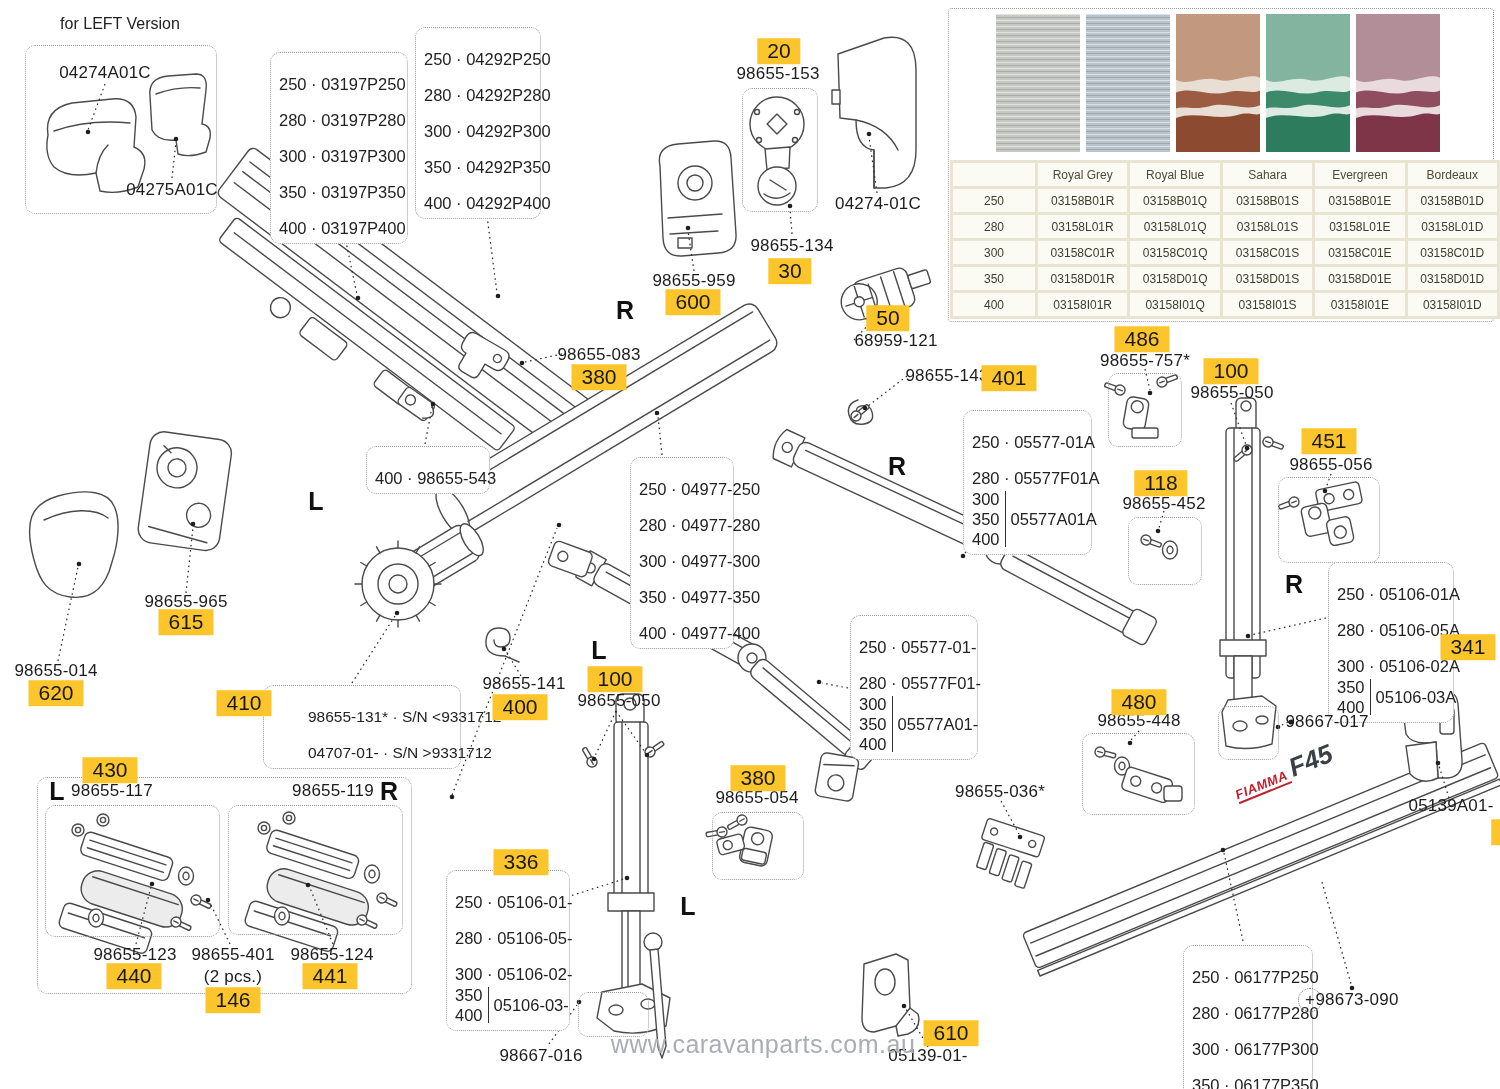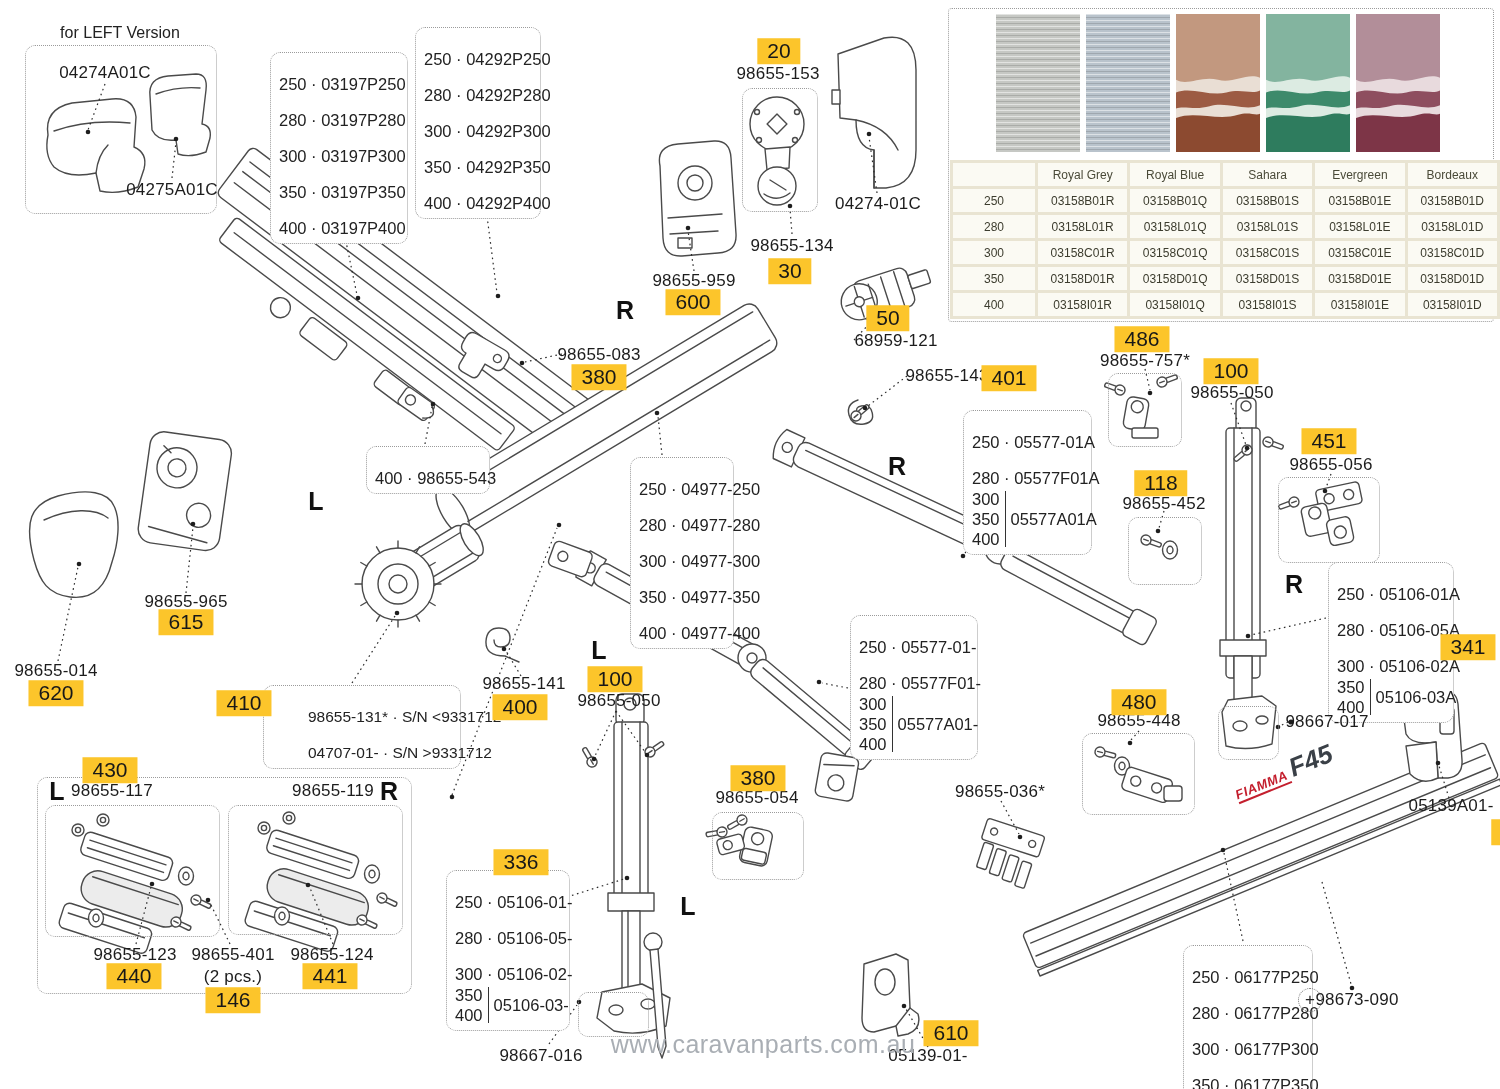--- a/index.html
+++ b/index.html
@@ -432,21 +432,21 @@
         <circle cx="452" cy="797" r="2.3"></circle>
       <path d="M662,455 L658,416"></path>
         <circle cx="657" cy="413" r="2.3"></circle>
       <path d="M1288,722 L1280,726"></path>
         <circle cx="1278" cy="727" r="2.3"></circle>
         <circle cx="1291" cy="722" r="2.6"></circle>
     </g>
   </svg>
 
   <div class="dbox" style="left:25px;top:45px;width:190px;height:167px"></div>
-  <div class="lv-title" style="left:120px;top:33px">for LEFT Version</div>
+  <div class="lv-title" style="left:120px;top:24px">for LEFT Version</div>
   <div class="dbox" style="left:742px;top:88px;width:74px;height:122px"></div>
   <div class="dbox" style="left:1108px;top:373px;width:72px;height:72px"></div>
   <div class="dbox" style="left:1128px;top:517px;width:72px;height:66px"></div>
   <div class="dbox" style="left:1278px;top:477px;width:100px;height:84px"></div>
   <div class="dbox" style="left:712px;top:812px;width:90px;height:66px"></div>
   <div class="dbox" style="left:1082px;top:733px;width:111px;height:80px"></div>
   <div class="dbox" style="left:1218px;top:706px;width:59px;height:52px"></div>
   <div class="dbox" style="left:578px;top:992px;width:69px;height:43px"></div>
   <div class="dbox" style="left:37px;top:777px;width:373px;height:215px"></div>
   <div class="dbox" style="left:45px;top:805px;width:173px;height:130px"></div>

